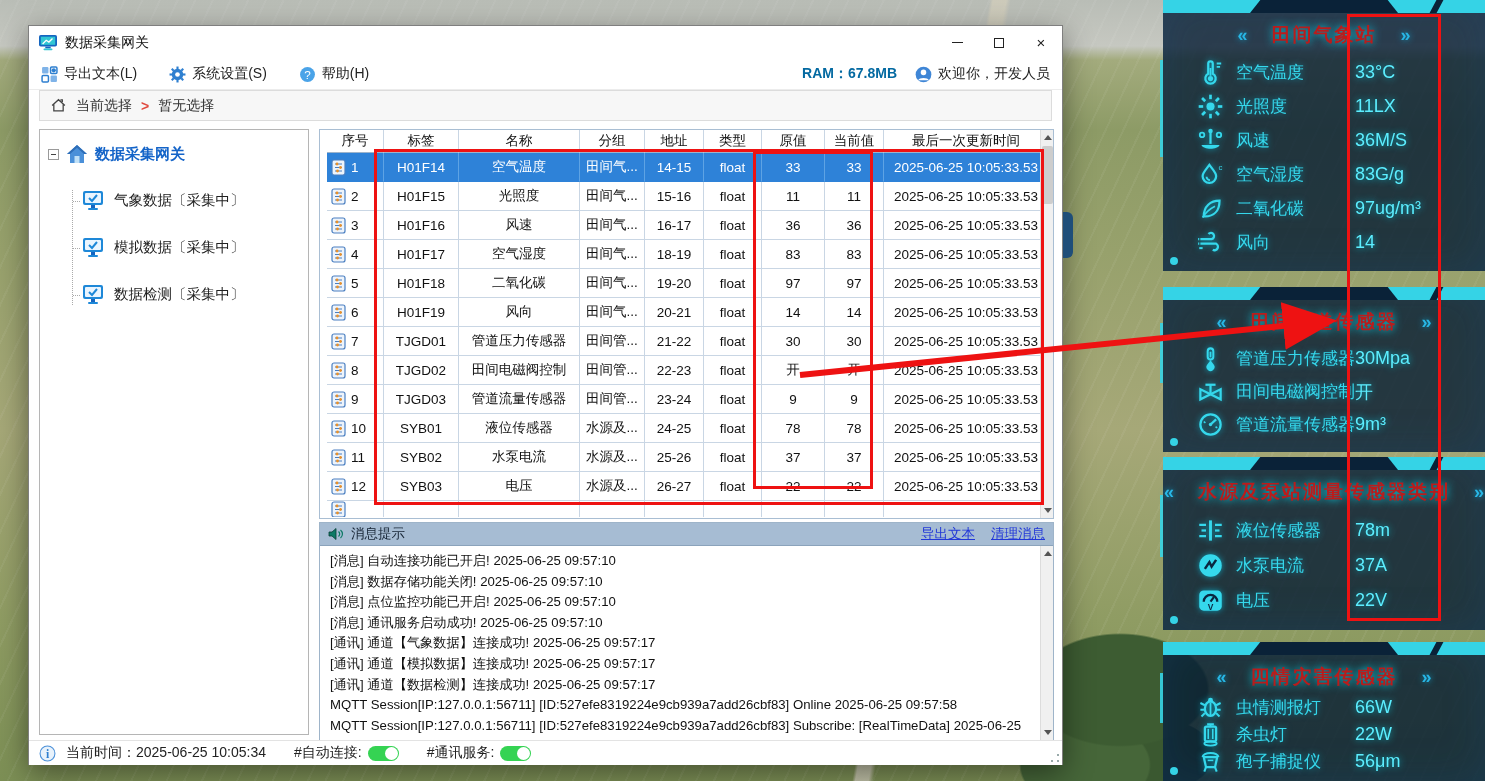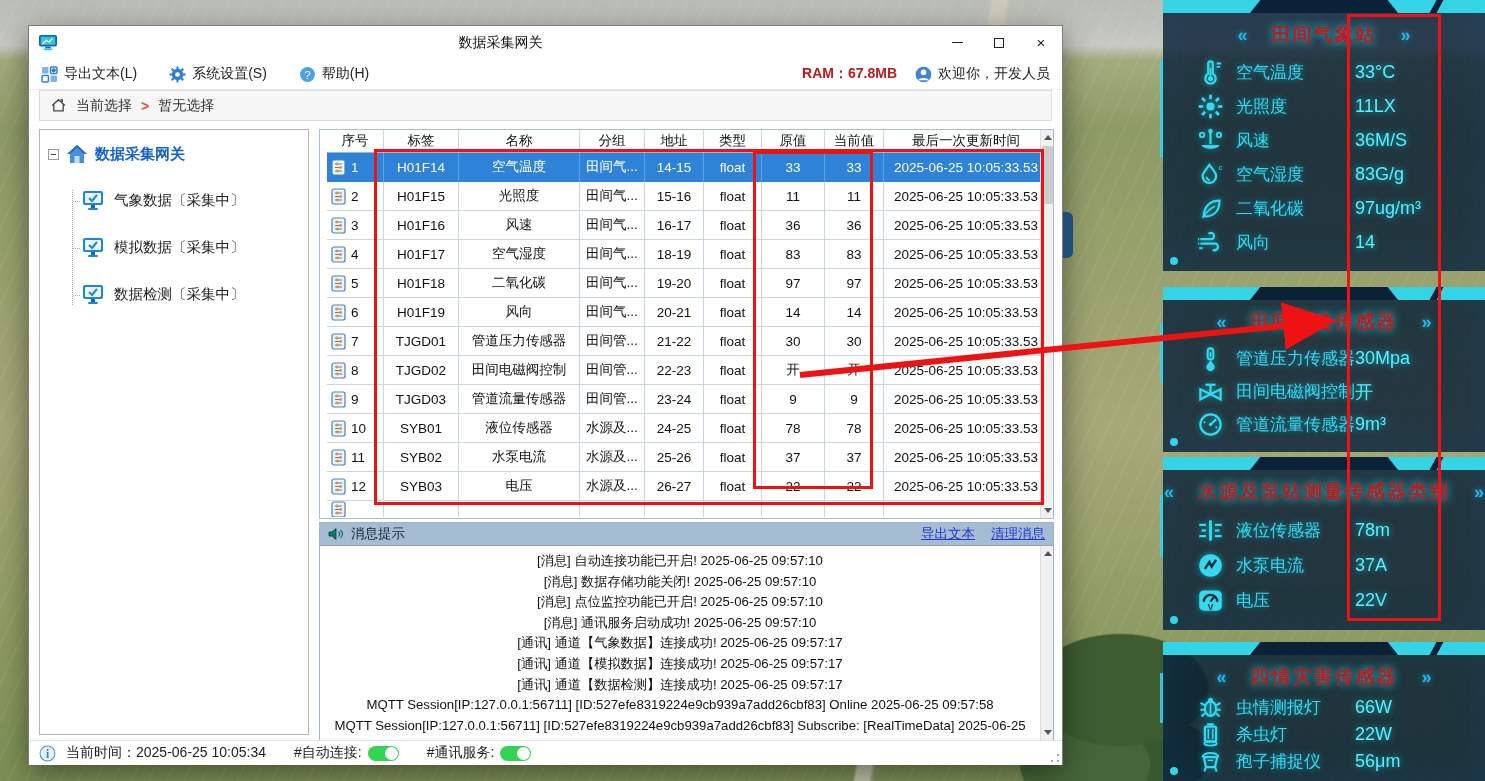--- a/index.html
+++ b/index.html
@@ -8,31 +8,31 @@
   .desktop{position:fixed;inset:0;
     background:
       radial-gradient(150px 95px at 1120px 690px,#3d5c32 0 58%,transparent 60%),
       radial-gradient(110px 75px at 1085px 765px,#466639 0 58%,transparent 60%),
       radial-gradient(90px 60px at 1160px 755px,#3a5830 0 58%,transparent 60%),
       linear-gradient(100deg,transparent 0 61%,rgba(210,206,188,.8) 61.2% 62%,transparent 62.3%),
       repeating-linear-gradient(115deg,rgba(255,255,255,.05) 0 2px,transparent 2px 16px),
       linear-gradient(180deg,#b9bdb6 0px,#c6c8c1 46px,#a3ab7d 60px,#8d9b66 130px,#97a16c 250px,#a6a878 430px,#8f9c63 620px,#7c8f55 781px);}
   
   .window{position:absolute;left:28px;top:25px;width:1035px;height:740px;background:#fff;
-    border:1px solid #7f7f7f;box-shadow:0 8px 28px rgba(0,0,0,.45);text-align:center;}
+    border:1px solid #7f7f7f;box-shadow:0 8px 28px rgba(0,0,0,.45);}
   .titlebar{position:absolute;left:0;top:0;right:0;height:33px;display:flex;align-items:center;padding-left:9px;background:#fff;}
   .app-icon{width:20px;height:18px;margin-right:7px;}
   .title-text{font-size:14px;color:#111;flex:1;}
   .win-btn{width:42px;height:33px;display:flex;align-items:center;justify-content:center;color:#222;font-size:15px;}
   .win-btn .min{width:11px;height:1px;background:#222;display:block;}
   .win-btn .max{width:10px;height:10px;border:1px solid #222;display:block;}
   .menubar{position:absolute;left:0;top:33px;right:0;height:31px;display:flex;align-items:center;padding:0 12px;border-bottom:1px solid #ececec;font-size:14px;color:#222;}
   .menu-item{display:flex;align-items:center;gap:6px;margin-right:32px;cursor:default;}
   .menu-right{margin-left:auto;display:flex;align-items:center;gap:18px;}
-  .ram{color:#b91c1c;font-weight:bold;font-size:14px;}
+  .ram{color:#0369a1;font-weight:bold;font-size:14px;}
   .welcome{display:flex;align-items:center;gap:6px;font-size:14px;color:#222;}
   .breadcrumb{position:absolute;left:10px;right:10px;top:64px;height:31px;background:#f7f7f7;border:1px solid #dcdcdc;display:flex;align-items:center;gap:9px;padding:0 10px;font-size:14px;color:#333;}
   
   .tree-panel{position:absolute;left:10px;top:103px;width:270px;height:606px;border:1px solid #b5b5b5;background:#fff;padding:14px 8px;}
   .tree-root{display:flex;align-items:center;gap:7px;font-size:15px;font-weight:bold;color:#1464c8;}
   .expander{width:11px;height:11px;border:1px solid #9a9a9a;position:relative;background:#fff;flex:0 0 auto;}
   .expander::after{content:"";position:absolute;left:2px;right:2px;top:4px;height:1px;background:#444;}
   .tree-children{margin-left:24px;border-left:1px dotted #aaa;}
   .tree-item{display:flex;align-items:center;gap:9px;font-size:14.5px;color:#222;margin:26px 0 26px 8px;position:relative;}
   .tree-item::before{content:"";position:absolute;left:-8px;top:50%;width:7px;height:1px;border-top:1px dotted #aaa;}

